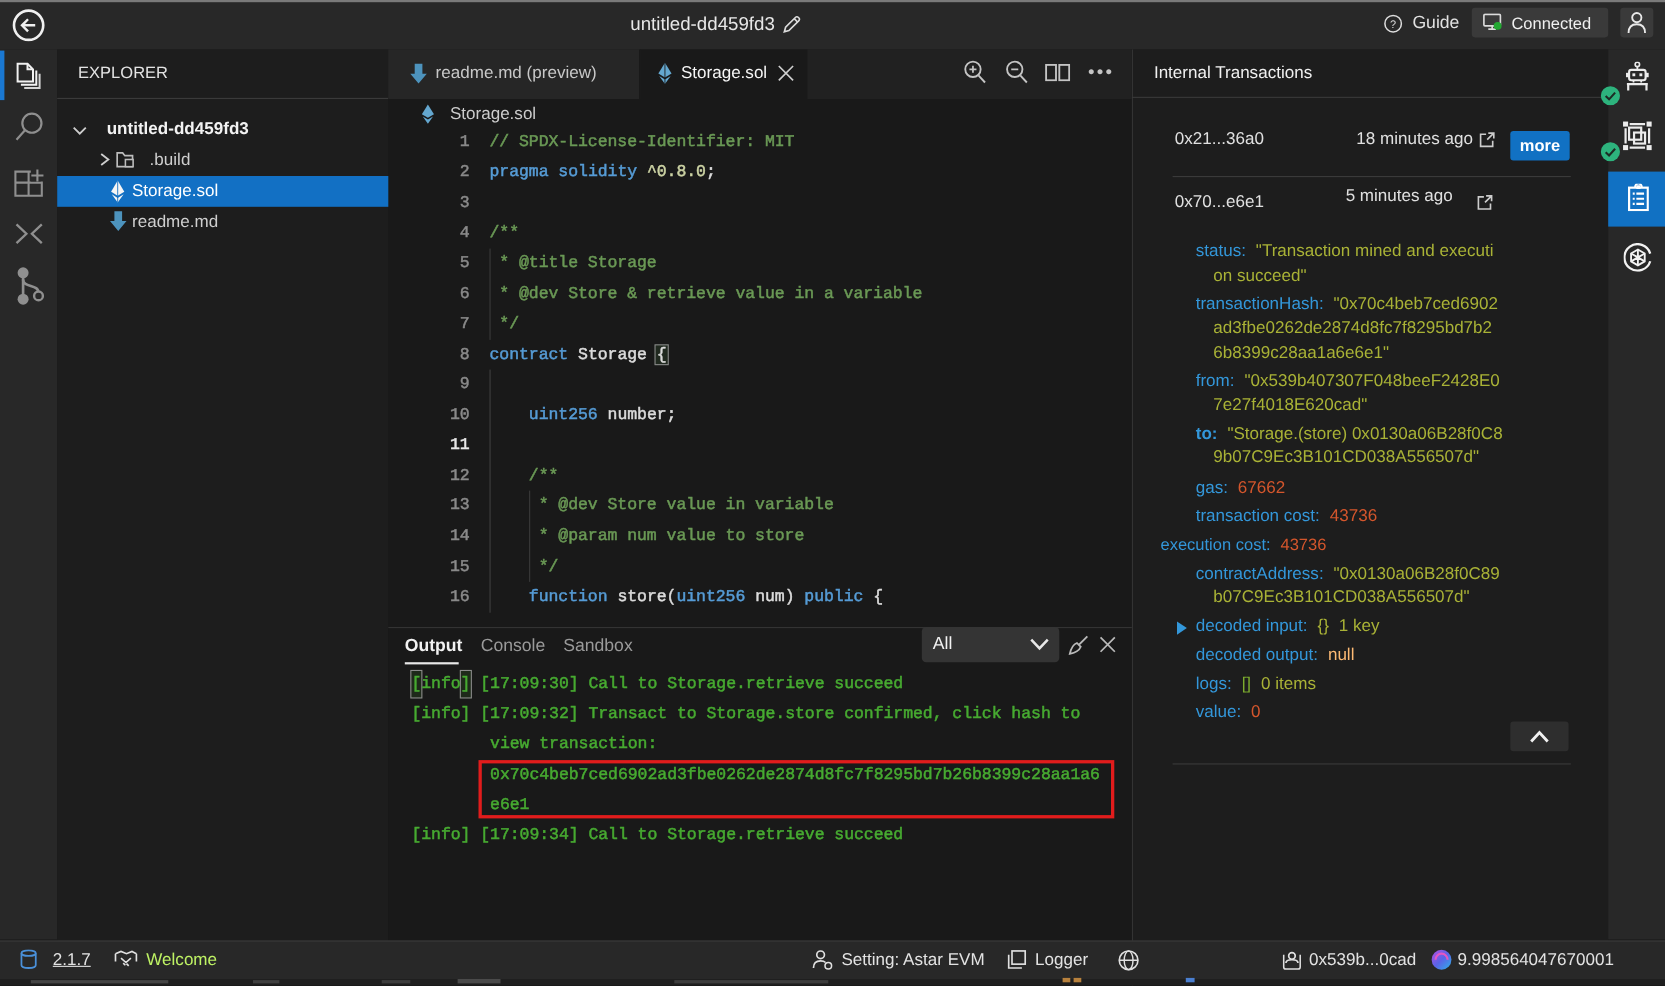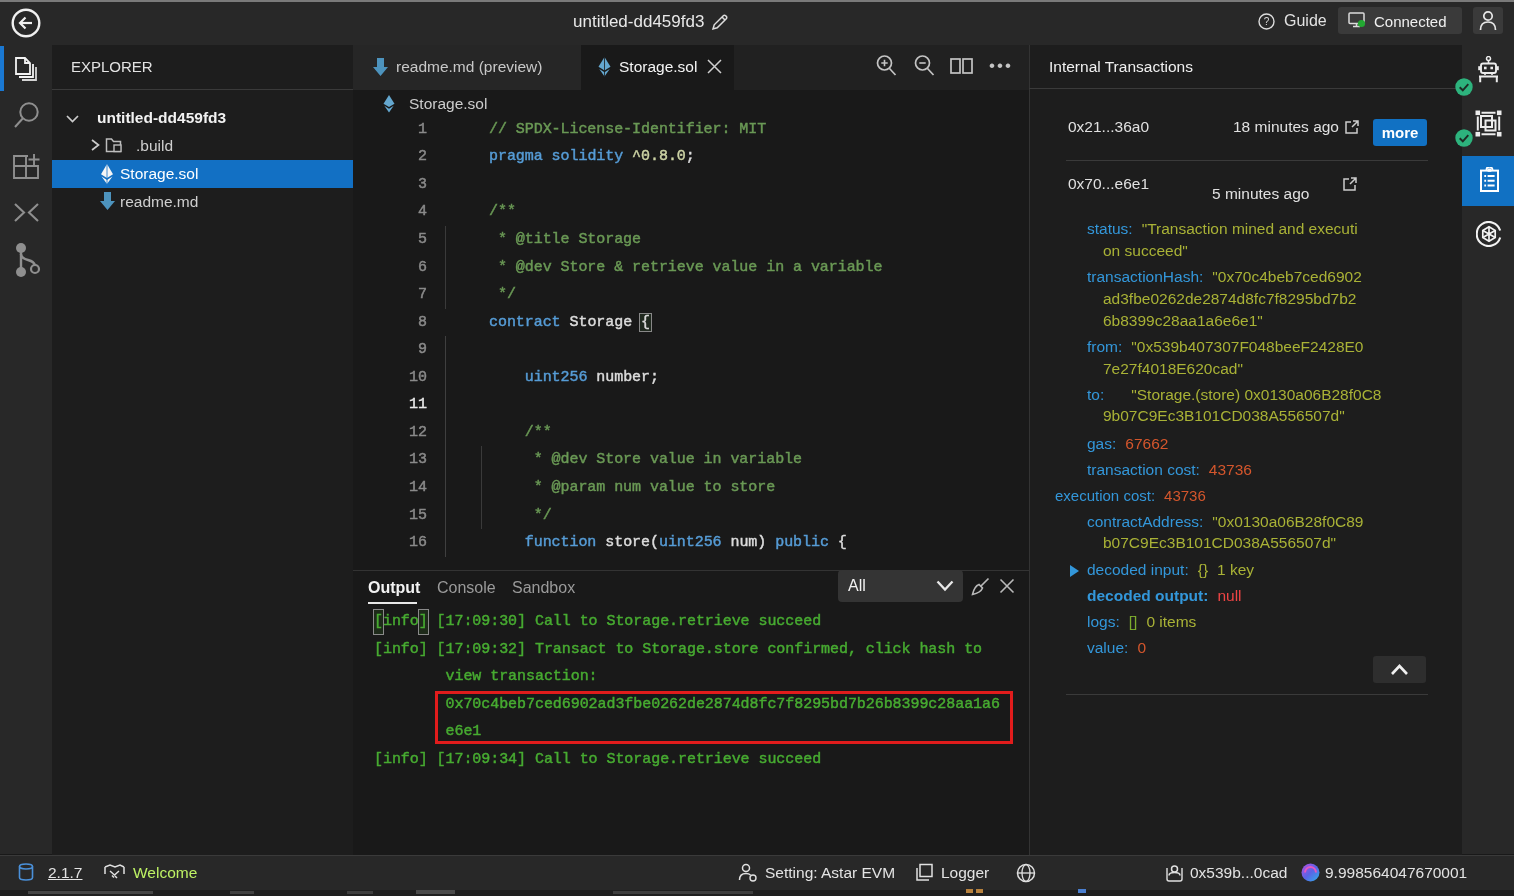--- a/index.html
+++ b/index.html
@@ -170,21 +170,21 @@
 <span style="color:#e8e8e8;"> 11</span>
  12
  13
  14
  15
  16</pre>
 
 <div class="abs" style="left:445px;top:226px;width:1px;height:83px;background:#3a3a3a;"></div>
 <div class="abs" style="left:445px;top:336px;width:1px;height:221px;background:#3f3f3f;"></div>
 <div class="abs" style="left:481px;top:446px;width:1px;height:83px;background:#3a3a3a;"></div>
-<pre class="abs mono" style="left:445px;top:115.7px;line-height:27.57px;color:#dcdcdc;padding-left:44px;"><span class="cm">// SPDX-License-Identifier: MIT</span>
+<pre class="abs mono" style="left:445px;top:115.7px;line-height:27.57px;color:#dcdcdc;"><span class="cm">// SPDX-License-Identifier: MIT</span>
 <span class="kw">pragma</span> <span class="kw">solidity</span> <span class="num">^0.8.0</span><span class="id">;</span>
 
 <span class="cm">/**</span>
 <span class="cm"> * @title Storage</span>
 <span class="cm"> * @dev Store &amp; retrieve value in a variable</span>
 <span class="cm"> */</span>
 <span class="kw">contract</span> <span class="id">Storage</span> <span style="border:1px solid #888;background:#20291f;margin:-1px -2px;padding:0 1px;">{</span>
 
     <span class="kw">uint256</span> <span class="id">number;</span>
 
@@ -231,42 +231,42 @@
 <div class="abs" style="left:1068px;top:118px;font-size:15.5px;color:#e0e0e0;">0x21...36a0</div>
 <div class="abs" style="left:1219px;top:118px;width:120px;font-size:15.5px;color:#e0e0e0;text-align:right;">18 minutes ago</div>
 <svg class="abs" style="left:1344px;top:119px;" width="16" height="16" viewBox="0 0 16 16">
   <path d="M13 9 v5 h-11 v-11 h5" fill="none" stroke="#cccccc" stroke-width="1.5"></path>
   <path d="M9 2 h5 v5 M14 2 L8 8" fill="none" stroke="#cccccc" stroke-width="1.5"></path>
 </svg>
 <div class="abs" style="left:1373px;top:119px;width:54px;height:27px;background:#1171c3;border-radius:3px;color:#fff;font-size:15px;font-weight:bold;text-align:center;line-height:27px;">more</div>
 <div class="abs" style="left:1066px;top:160px;width:362px;height:1px;background:#3a3a3a;"></div>
 
 <div class="abs" style="left:1068px;top:175px;font-size:15.5px;color:#e0e0e0;">0x70...e6e1</div>
-<div class="abs" style="left:1212px;top:185px;width:120px;font-size:15.5px;color:#e0e0e0;text-align:left;">5 minutes ago</div>
+<div class="abs" style="left:1212px;top:170px;width:120px;font-size:15.5px;color:#e0e0e0;text-align:center;">5 minutes ago</div>
 <svg class="abs" style="left:1342px;top:176px;" width="16" height="16" viewBox="0 0 16 16">
   <path d="M13 9 v5 h-11 v-11 h5" fill="none" stroke="#cccccc" stroke-width="1.5"></path>
   <path d="M9 2 h5 v5 M14 2 L8 8" fill="none" stroke="#cccccc" stroke-width="1.5"></path>
 </svg>
 
 <div class="abs" style="left:1087px;top:220px;font-size:15.5px;"><span style="color:#3397da;margin-right:9px;">status:</span><span style="color:#a9b236;margin-right:9px;">"Transaction mined and executi</span></div>
 <div class="abs" style="left:1103px;top:242px;font-size:15.5px;"><span style="color:#a9b236;margin-right:9px;">on succeed"</span></div>
 <div class="abs" style="left:1087px;top:268px;font-size:15.5px;"><span style="color:#3397da;margin-right:9px;">transactionHash:</span><span style="color:#a9b236;margin-right:9px;">"0x70c4beb7ced6902</span></div>
 <div class="abs" style="left:1103px;top:290px;font-size:15.5px;"><span style="color:#a9b236;margin-right:9px;">ad3fbe0262de2874d8fc7f8295bd7b2</span></div>
 <div class="abs" style="left:1103px;top:312px;font-size:15.5px;"><span style="color:#a9b236;margin-right:9px;">6b8399c28aa1a6e6e1"</span></div>
 <div class="abs" style="left:1087px;top:338px;font-size:15.5px;"><span style="color:#3397da;margin-right:9px;">from:</span><span style="color:#a9b236;margin-right:9px;">"0x539b407307F048beeF2428E0</span></div>
 <div class="abs" style="left:1103px;top:359.5px;font-size:15.5px;"><span style="color:#a9b236;margin-right:9px;">7e27f4018E620cad"</span></div>
-<div class="abs" style="left:1087px;top:385.5px;font-size:15.5px;"><span style="color:#3397da;margin-right:27px;">to:</span><span style="color:#a9b236;margin-right:9px;">"Storage.(store) 0x0130a06B28f0C8</span></div>
+<div class="abs" style="left:1087px;top:385.5px;font-size:15.5px;"><span style="color:#3397da;margin-right:9px;font-weight:bold;">to:</span><span style="color:#a9b236;margin-right:9px;">"Storage.(store) 0x0130a06B28f0C8</span></div>
 <div class="abs" style="left:1103px;top:407px;font-size:15.5px;"><span style="color:#a9b236;margin-right:9px;">9b07C9Ec3B101CD038A556507d"</span></div>
 <div class="abs" style="left:1087px;top:434.5px;font-size:15.5px;"><span style="color:#3397da;margin-right:9px;">gas:</span><span style="color:#d4562c;margin-right:9px;">67662</span></div>
 <div class="abs" style="left:1087px;top:460.5px;font-size:15.5px;"><span style="color:#3397da;margin-right:9px;">transaction cost:</span><span style="color:#d4562c;margin-right:9px;">43736</span></div>
 <div class="abs" style="left:1055px;top:486.5px;font-size:15px;"><span style="color:#3397da;margin-right:9px;">execution cost:</span><span style="color:#d4562c;margin-right:9px;">43736</span></div>
 <div class="abs" style="left:1087px;top:512.5px;font-size:15.5px;"><span style="color:#3397da;margin-right:9px;">contractAddress:</span><span style="color:#a9b236;margin-right:9px;">"0x0130a06B28f0C89</span></div>
 <div class="abs" style="left:1103px;top:534px;font-size:15.5px;"><span style="color:#a9b236;margin-right:9px;">b07C9Ec3B101CD038A556507d"</span></div>
 <div class="abs" style="left:1087px;top:560.5px;font-size:15.5px;"><span style="color:#3397da;margin-right:9px;">decoded input:</span><span style="color:#a9b236;margin-right:9px;">{}</span><span style="color:#a9b236;margin-right:9px;">1 key</span></div>
-<div class="abs" style="left:1087px;top:587px;font-size:15.5px;"><span style="color:#3397da;margin-right:9px;font-weight:bold;">decoded output:</span><span style="color:#ef4444;margin-right:25px;">null</span></div>
+<div class="abs" style="left:1087px;top:587px;font-size:15.5px;"><span style="color:#3397da;margin-right:9px;">decoded output:</span><span style="color:#fdba74;margin-right:25px;">null</span></div>
 <div class="abs" style="left:1087px;top:613px;font-size:15.5px;"><span style="color:#3397da;margin-right:9px;">logs:</span><span style="color:#7cab2e;margin-right:9px;">[]</span><span style="color:#a9b236;margin-right:9px;">0 items</span></div>
 <div class="abs" style="left:1087px;top:638.5px;font-size:15.5px;"><span style="color:#3397da;margin-right:9px;">value:</span><span style="color:#d4562c;margin-right:9px;">0</span></div>
 <div class="abs" style="left:1070px;top:565px;width:0;height:0;border-left:9px solid #3397da;border-top:6px solid transparent;border-bottom:6px solid transparent;"></div>
 
 <div class="abs" style="left:1373px;top:656px;width:53px;height:27px;background:#2e2e2e;border-radius:3px;"></div>
 <svg class="abs" style="left:1390px;top:663px;" width="19" height="13" viewBox="0 0 19 13">
   <path d="M2 11 L9.5 3 L17 11" fill="none" stroke="#f0f0f0" stroke-width="2.6"></path>
 </svg>
 <div class="abs" style="left:1066px;top:694px;width:362px;height:1px;background:#3a3a3a;"></div>
 

